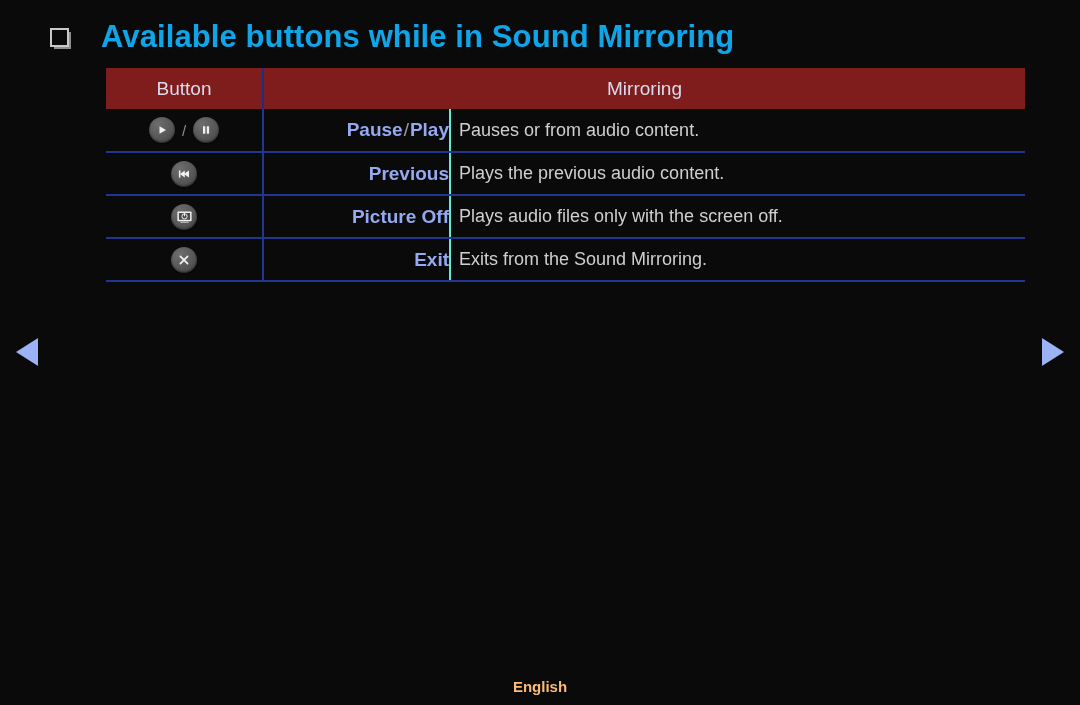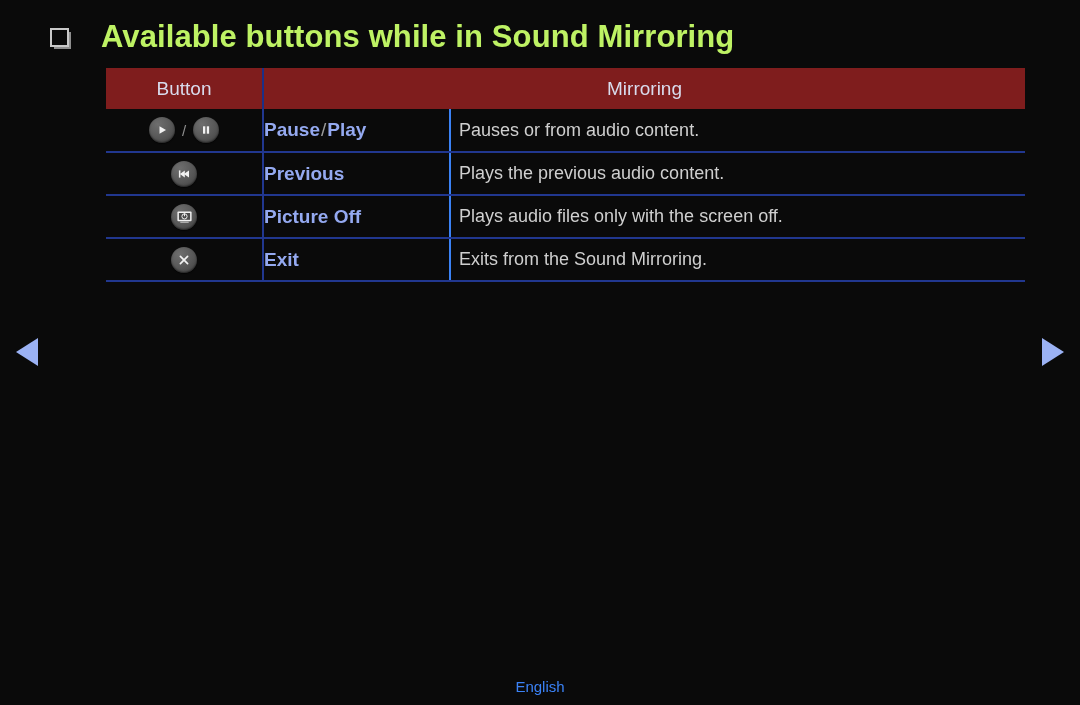--- a/index.html
+++ b/index.html
@@ -32,21 +32,21 @@
     box-sizing: border-box;
     border: 2px solid #c9c9c9;
     background: transparent;
     box-shadow: 3px 3px 0 -1px #8e8e8e;
     margin-right: 32px;
     flex: 0 0 auto;
   }
   .page-title {
     font-size: 31px;
     font-weight: bold;
-    color: #bef264;
+    color: #0ea5e9;
     letter-spacing: 0.1px;
     white-space: nowrap;
   }
 
   
   .btn-table {
     position: absolute;
     left: 106px;
     top: 68px;
     width: 919px;
@@ -78,22 +78,22 @@
     border-bottom: 2px solid #21378f;
     padding: 0;
     vertical-align: middle;
     background: #0a0a0a;
   }
   .btn-table tbody td.cell-icon {
     text-align: center;
     border-right: 2px solid #21378f;
   }
   .btn-table tbody td.cell-label {
-    text-align: left;
-    border-right: 2px solid #3b82f6;
+    text-align: right;
+    border-right: 2px solid #5eead4;
     color: #94a9f0;
     font-size: 19px;
     font-weight: bold;
   }
   .btn-table tbody td.cell-op {
     padding-left: 8px;
     color: #cfcfcf;
     font-size: 18px;
     font-weight: normal;
   }
@@ -150,22 +150,22 @@
   }
 
   
   .footer-lang {
     position: absolute;
     left: 0;
     right: 0;
     top: 678px;
     text-align: center;
     font-size: 15px;
-    font-weight: normal;
-    color: #3b82f6;
+    font-weight: bold;
+    color: #fdba74;
   }
 </style>
 </head>
 <body>
 
 <div class="title-row">
   <span class="bullet-square"></span>
   <span class="page-title">Available buttons while in Sound Mirroring</span>
 </div>
 

